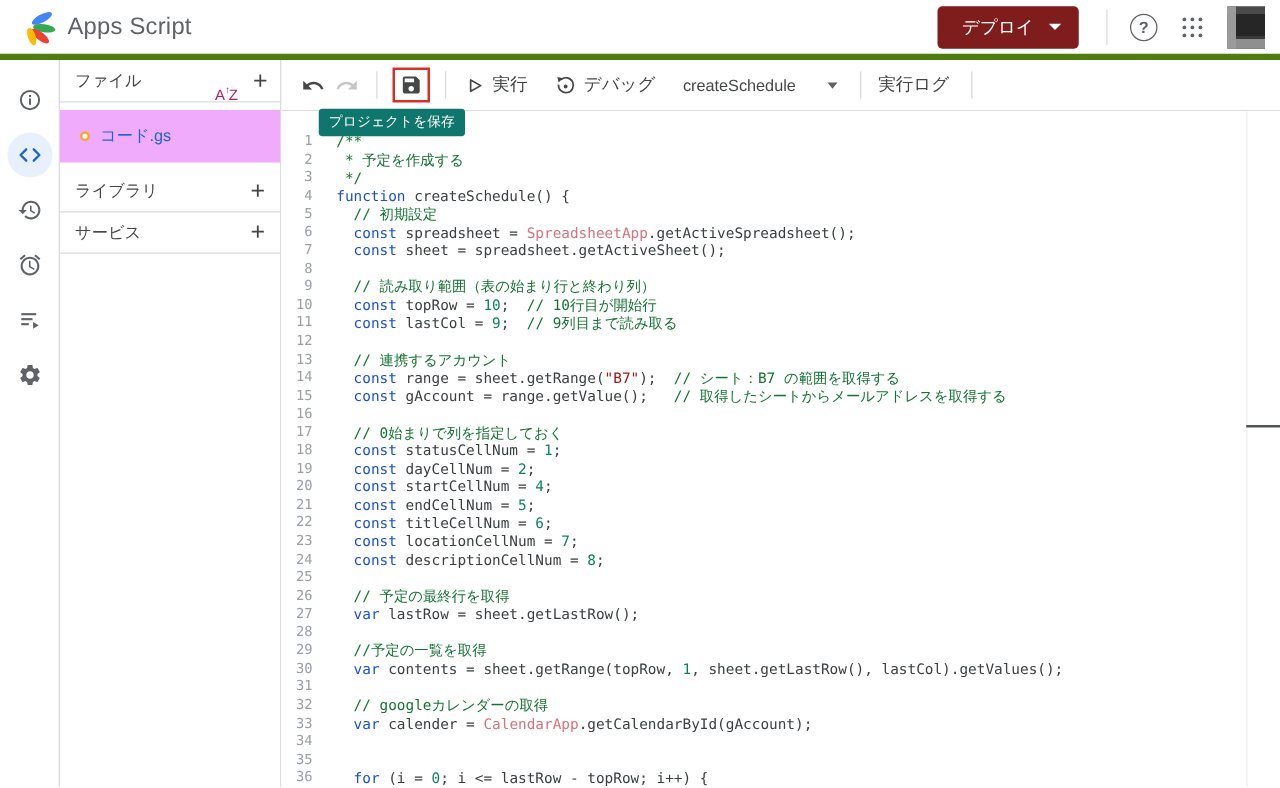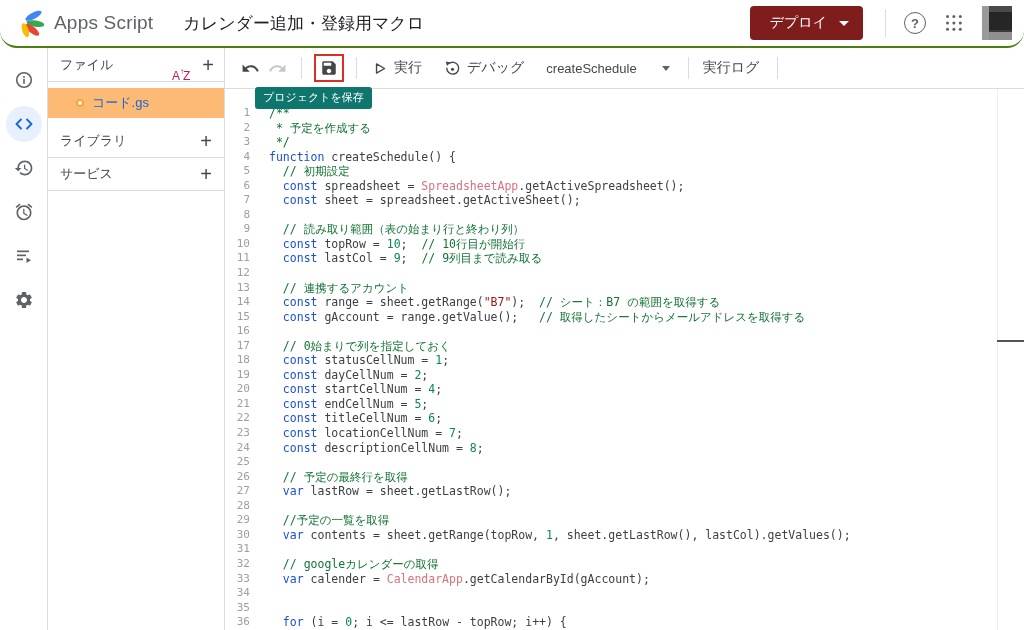--- a/index.html
+++ b/index.html
@@ -1,20 +1,20 @@
 <!DOCTYPE html>
 <html><head>
 <meta charset="utf-8">
 <style>
   * { margin:0; padding:0; box-sizing:border-box; }
   html,body { width:1024px; height:630px; overflow:hidden; background:#fff;
     font-family:"Liberation Sans", sans-serif; color:#3c4043; }
 
   
-  .header { height:48px; display:flex; align-items:center; border-bottom:2px solid #4d7c0f; padding:0 12px 0 16px; background:#fff;border-radius:17px; }
+  .header { height:48px; display:flex; align-items:center; border-bottom:5px solid #4d7c0f; padding:0 12px 0 16px; background:#fff; }
   .logo { width:30px; height:30px; flex:0 0 auto; }
   .appname { font-size:19px; color:#5f6368; margin-left:8px; letter-spacing:.2px; }
   .projtitle { font-size:17px; color:#202124; margin-left:30px; }
   .hspacer { flex:1; }
   .deploy-btn { background:#7f1d1d; color:#fff; border:none; border-radius:4px; height:34px;
     padding:0 14px 0 20px; font-size:14px; display:flex; align-items:center; gap:12px; cursor:pointer;
     font-family:inherit; }
   .caret-down { width:0; height:0; border-left:5px solid transparent; border-right:5px solid transparent; border-top:5px solid #fff; }
   .hdr-div { width:1px; height:28px; background:#dadce0; margin:0 18px 0 22px; }
   .help-btn { width:22px; height:22px; border:1.8px solid #5f6368; border-radius:50%; display:flex;
@@ -38,21 +38,21 @@
   .rbtn .pill { width:36px; height:36px; border-radius:50%; display:flex; align-items:center; justify-content:center; }
   .rbtn.active .pill { background:#e8f0fe; }
 
   
   .filepanel { width:177px; border-right:1px solid #dadce0; font-size:13px; }
   .fp-head { height:34px; display:flex; align-items:center; padding:0 10px 0 12px; border-bottom:1px solid #dadce0; color:#444746; }
   .fp-head .sp { flex:1; }
   .az { color:#be185d; font-size:12px; margin-right:12px; cursor:pointer; letter-spacing:0;margin-top:20px; }
   .az .up { font-size:8px; vertical-align:6px; margin-right:-1px; }
   .plus { color:#444746; font-size:20px; font-weight:400; cursor:pointer; line-height:1; }
-  .filerow { height:30px; margin-top:6px; background:#fdba74; display:flex; align-items:center; padding-left:28px; gap:8px; cursor:pointer; }
+  .filerow { height:42px; margin-top:6px; background:#f0abfc; display:flex; align-items:center; padding-left:16px; gap:8px; cursor:pointer; }
   .dirty-dot { width:8px; height:8px; border-radius:50%; border:2px solid #f0a93c; background:#fdf3e0; }
   .filename { color:#1967d2; font-size:13px; }
   .sectrow { height:33px; display:flex; align-items:center; padding:0 12px; border-bottom:1px solid #dadce0; color:#444746; cursor:pointer; }
   .sectrow:first-of-type { border-top:1px solid #dadce0; }
   .sectrow .sp { flex:1; }
   .gap8 { height:7px; }
 
   
   .editor { flex:1; display:flex; flex-direction:column; position:relative; min-width:0; }
   .toolbar { height:41px; display:flex; align-items:center; border-bottom:1px solid #dadce0; padding-left:12px; flex:0 0 auto; }
@@ -90,21 +90,20 @@
 <div class="header">
   <svg class="logo" viewBox="0 0 24 24">
     <g>
       <ellipse cx="14" cy="6.2" rx="7.2" ry="2.6" fill="#4285f4" transform="rotate(-28 14 6.2)"></ellipse>
       <ellipse cx="15.5" cy="12.5" rx="7.2" ry="2.6" fill="#34a853" transform="rotate(8 15.5 12.5)"></ellipse>
       <ellipse cx="13" cy="17.5" rx="6.8" ry="2.6" fill="#ea4335" transform="rotate(38 13 17.5)"></ellipse>
       <ellipse cx="7.5" cy="17.8" rx="5.8" ry="2.5" fill="#fbbc04" transform="rotate(72 7.5 17.8)"></ellipse>
     </g>
   </svg>
   <span class="appname">Apps Script</span>
-  <span class="projtitle">カレンダー追加・登録用マクロ</span>
   <span class="hspacer"></span>
   <button class="deploy-btn">
     <span>デプロイ</span>
     <span class="caret-down"></span>
   </button>
   <span class="hdr-div"></span>
   <button class="help-btn">?</button>
   <span class="dotgrid">
       <i></i>
     </span>

